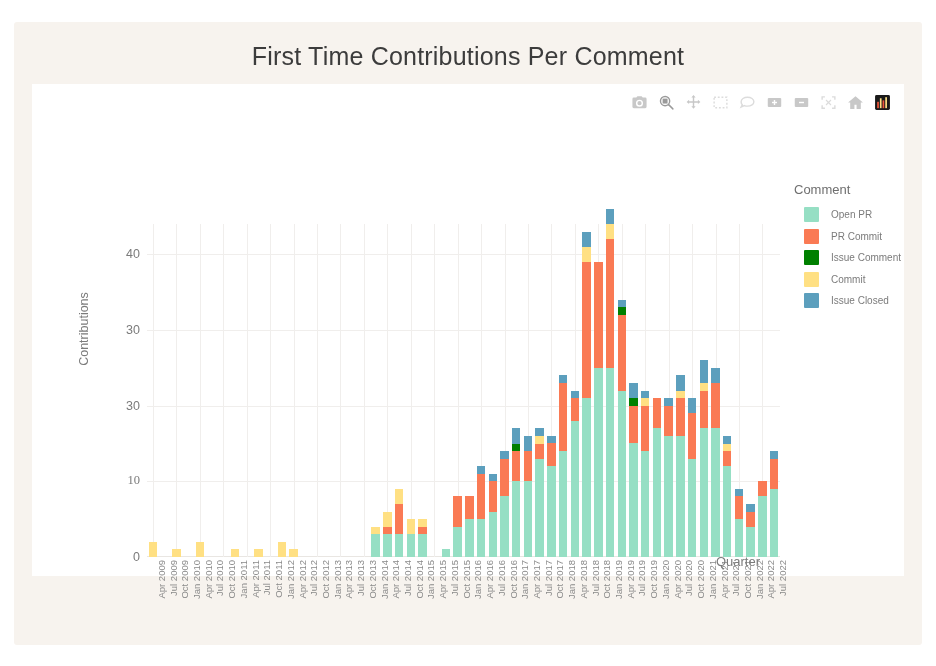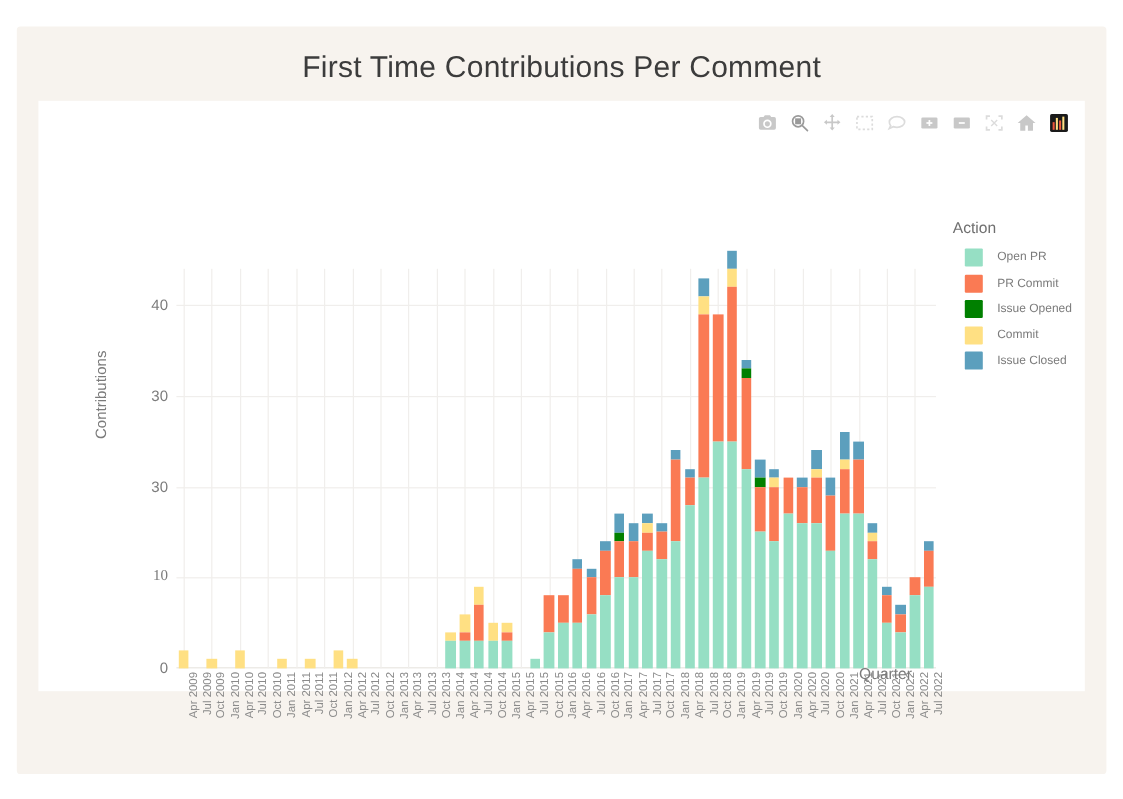--- a/index.html
+++ b/index.html
@@ -545,33 +545,33 @@
               <div class="seg" style="height: 68.1136px; background: rgb(150, 223, 196);"></div>
               <div class="seg" style="height: 30.2727px; background: rgb(250, 122, 84);"></div>
               <div class="seg" style="height: 7.56818px; background: rgb(92, 159, 189);"></div>
             </div>
             <div class="xtick" style="left: 631.139px;">Jul 2022</div>
           </div>
         <div class="xaxis-title">Quarter</div>
       </div>
 
       <div class="legend">
-        <div class="legend-title">Action</div>
+        <div class="legend-title">Comment</div>
         <div id="legend-items">
             <div class="legend-item">
               <span class="legend-swatch" style="background: rgb(150, 223, 196);"></span>
               <span class="legend-label">Open PR</span>
             </div>
             <div class="legend-item">
               <span class="legend-swatch" style="background: rgb(250, 122, 84);"></span>
               <span class="legend-label">PR Commit</span>
             </div>
             <div class="legend-item">
               <span class="legend-swatch" style="background: rgb(0, 128, 0);"></span>
-              <span class="legend-label">Issue Opened</span>
+              <span class="legend-label">Issue Comment</span>
             </div>
             <div class="legend-item">
               <span class="legend-swatch" style="background: rgb(255, 224, 131);"></span>
               <span class="legend-label">Commit</span>
             </div>
             <div class="legend-item">
               <span class="legend-swatch" style="background: rgb(92, 159, 189);"></span>
               <span class="legend-label">Issue Closed</span>
             </div>
           </div>

